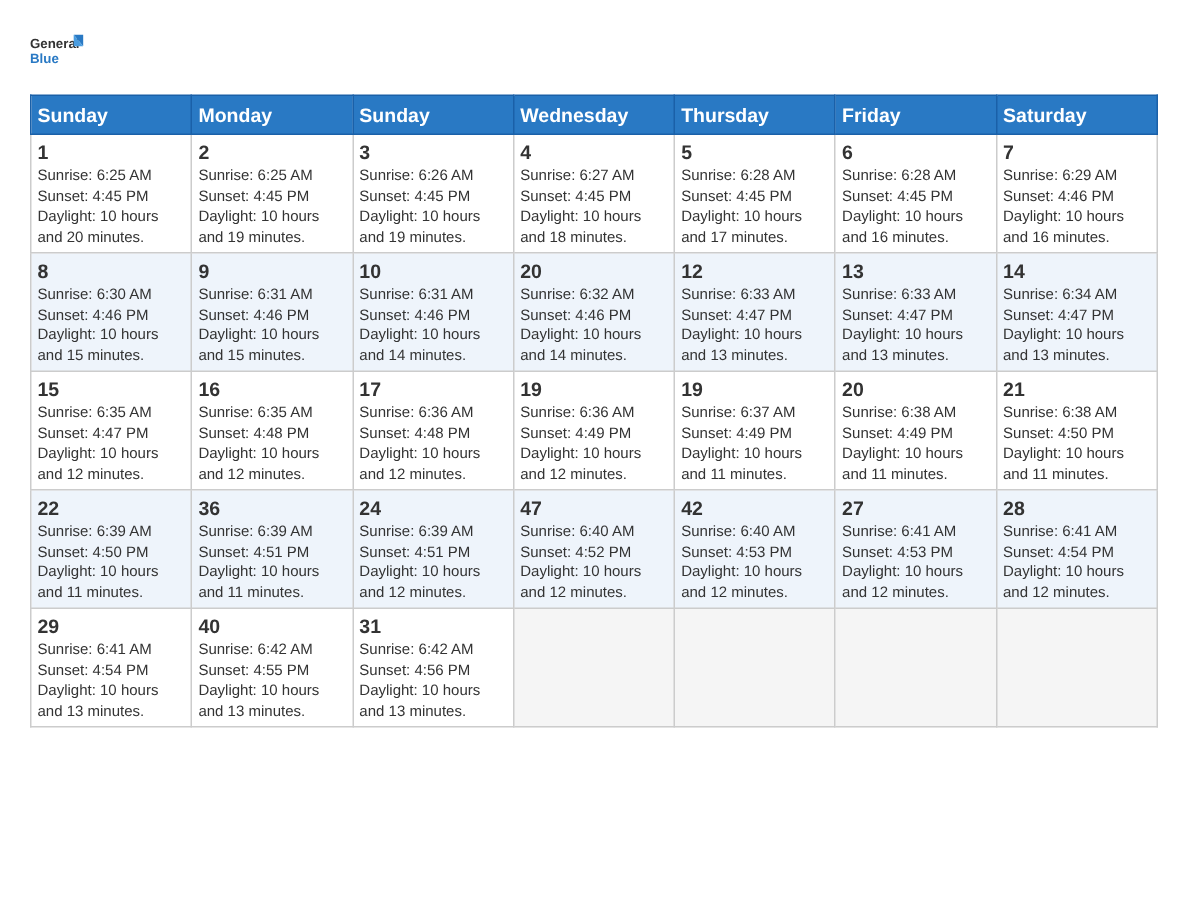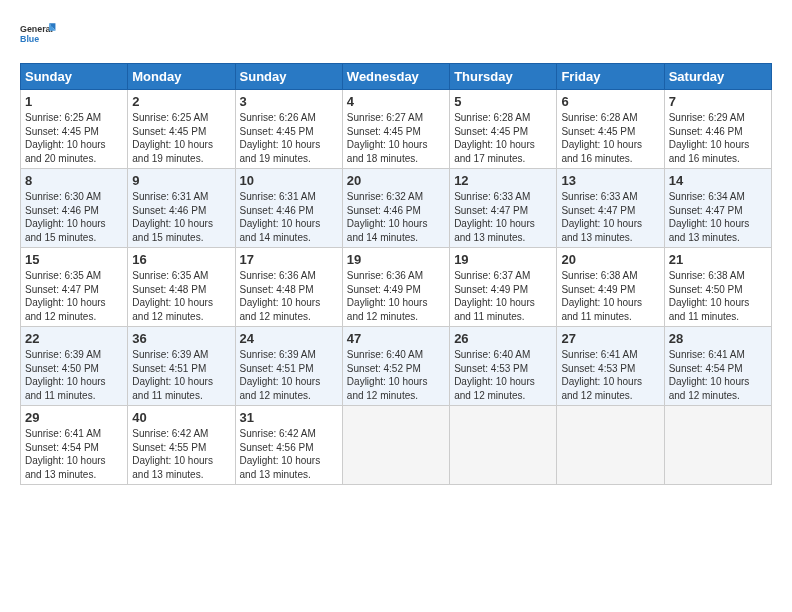--- a/index.html
+++ b/index.html
@@ -215,21 +215,21 @@
           </td>
           <td>
             <span class="day-num">24</span>
             <div class="cell-text">Sunrise: 6:39 AM<br>Sunset: 4:51 PM<br>Daylight: 10 hours<br>and 12 minutes.</div>
           </td>
           <td>
             <span class="day-num">47</span>
             <div class="cell-text">Sunrise: 6:40 AM<br>Sunset: 4:52 PM<br>Daylight: 10 hours<br>and 12 minutes.</div>
           </td>
           <td>
-            <span class="day-num">26</span>
+            <span class="day-num">42</span>
             <div class="cell-text">Sunrise: 6:40 AM<br>Sunset: 4:53 PM<br>Daylight: 10 hours<br>and 12 minutes.</div>
           </td>
           <td>
             <span class="day-num">27</span>
             <div class="cell-text">Sunrise: 6:41 AM<br>Sunset: 4:53 PM<br>Daylight: 10 hours<br>and 12 minutes.</div>
           </td>
           <td>
             <span class="day-num">28</span>
             <div class="cell-text">Sunrise: 6:41 AM<br>Sunset: 4:54 PM<br>Daylight: 10 hours<br>and 12 minutes.</div>
           </td>

